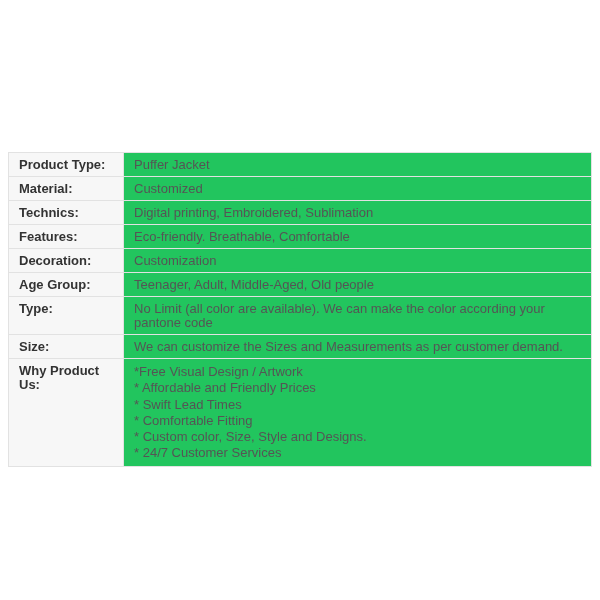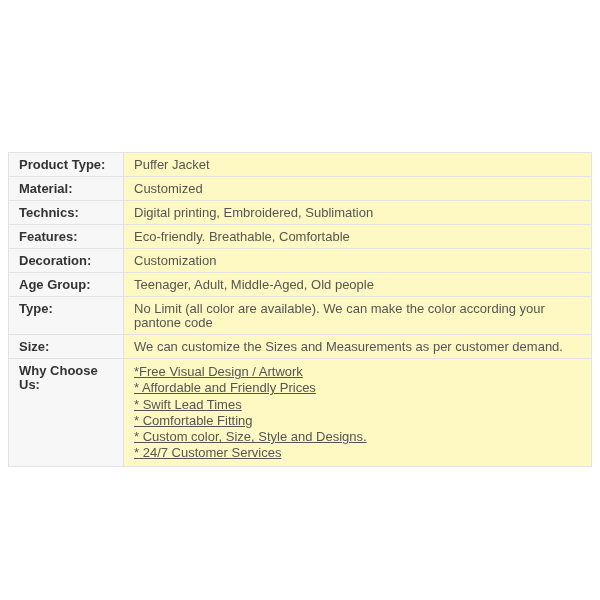--- a/index.html
+++ b/index.html
@@ -39,25 +39,24 @@
     font-weight: bold;
     color: #333333;
   }
   .value-cell {
     flex: 1;
     box-sizing: border-box;
     padding: 5px 10px 4px 10px;
     font-size: 13px;
     line-height: 14px;
     color: #555555;
-    background: #fef9c3;
+    background: #22c55e;
   }
   .value-cell .line {
     line-height: 16.3px;
-    text-decoration: underline;
   }
 </style>
 </head>
 <body>
 
 <div class="spec-table">
 
   <div class="spec-row">
     <div class="label-cell">Product Type:</div>
     <div class="value-cell">Puffer Jacket</div>
@@ -92,21 +91,21 @@
     <div class="label-cell">Type:</div>
     <div class="value-cell">No Limit (all color are available). We can make the color according your pantone code</div>
   </div>
 
   <div class="spec-row">
     <div class="label-cell">Size:</div>
     <div class="value-cell">We can customize the Sizes and Measurements as per customer demand.</div>
   </div>
 
   <div class="spec-row">
-    <div class="label-cell">Why Choose Us:</div>
+    <div class="label-cell">Why Product Us:</div>
     <div class="value-cell">
       <div class="line">*Free Visual Design / Artwork</div>
       <div class="line">* Affordable and Friendly Prices</div>
       <div class="line">* Swift Lead Times</div>
       <div class="line">* Comfortable Fitting</div>
       <div class="line">* Custom color, Size, Style and Designs.</div>
       <div class="line">* 24/7 Customer Services</div>
     </div>
   </div>
 

